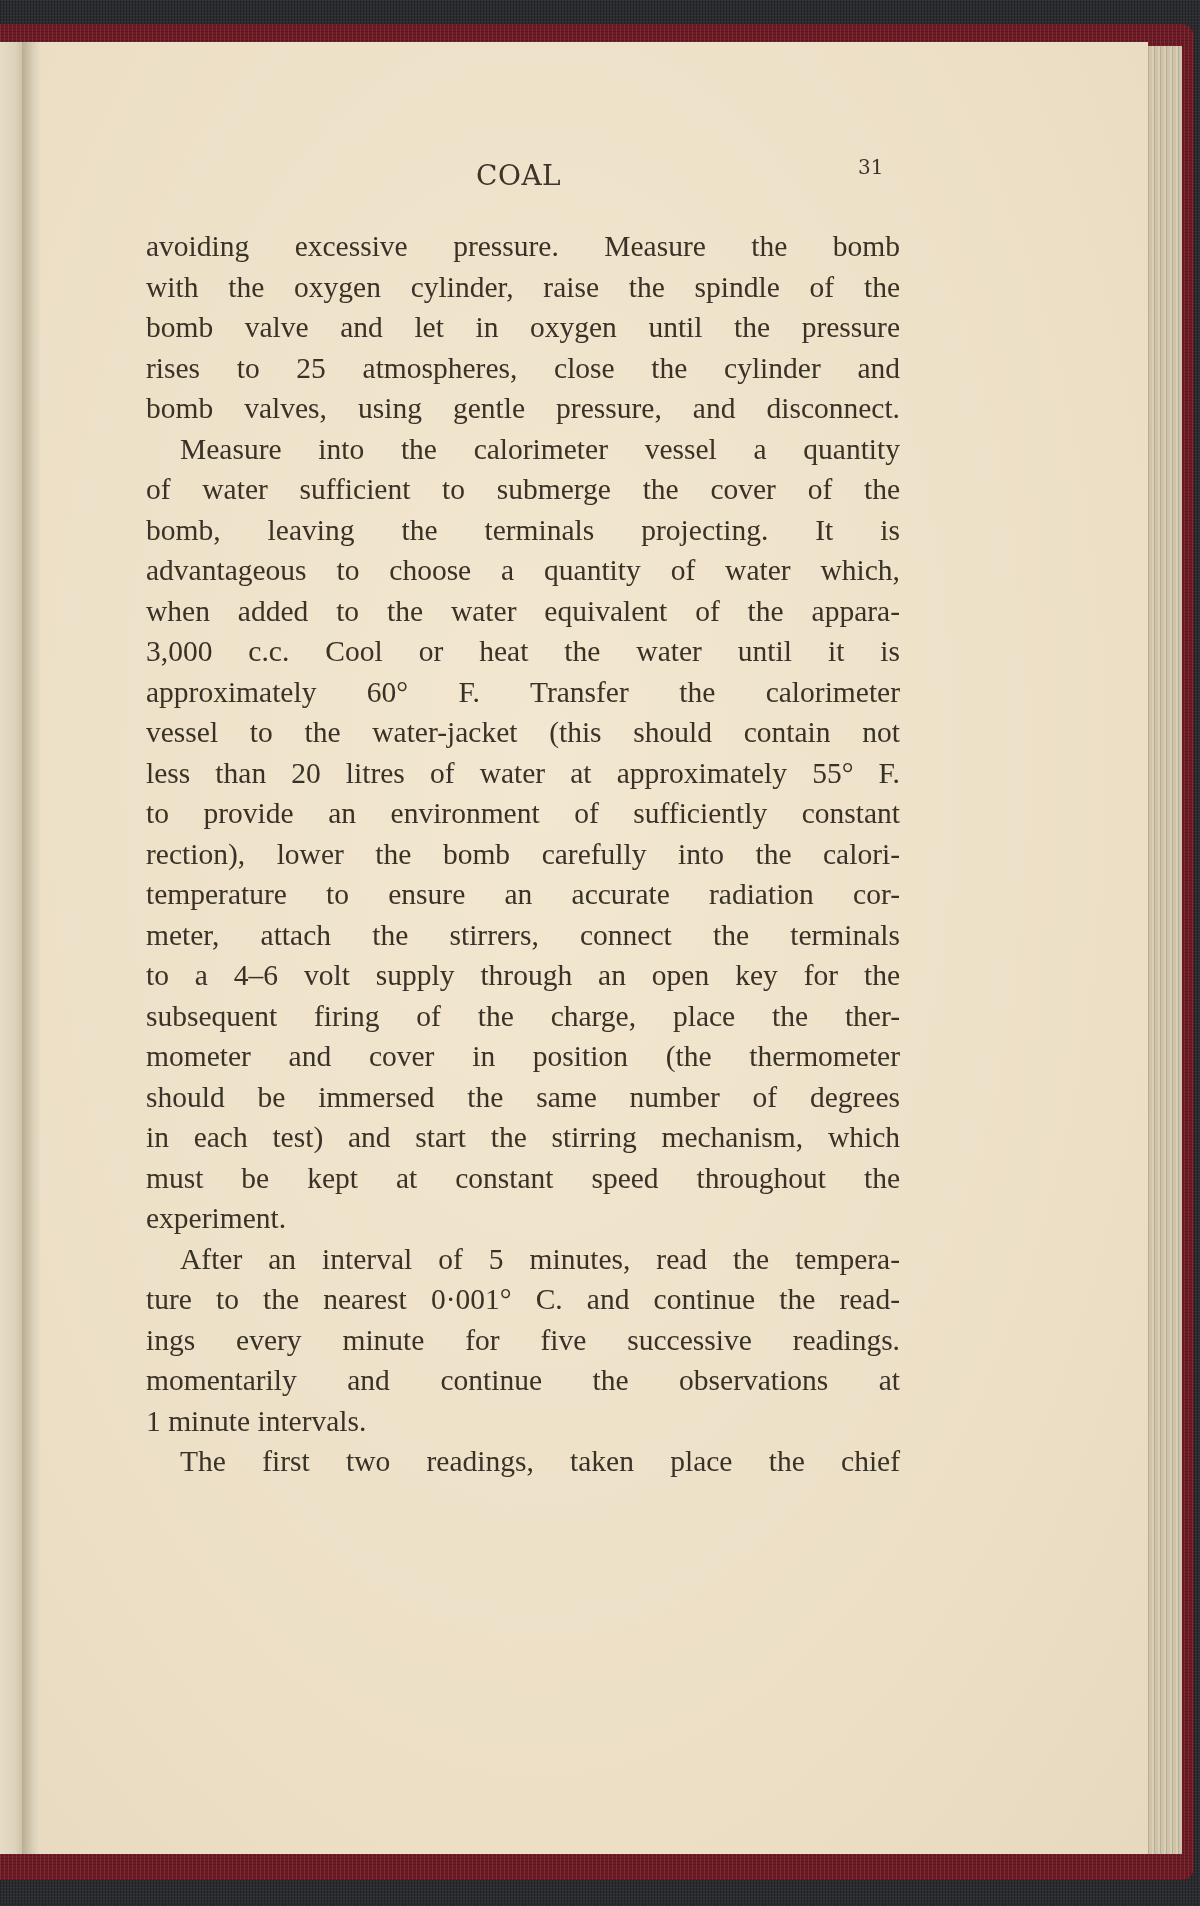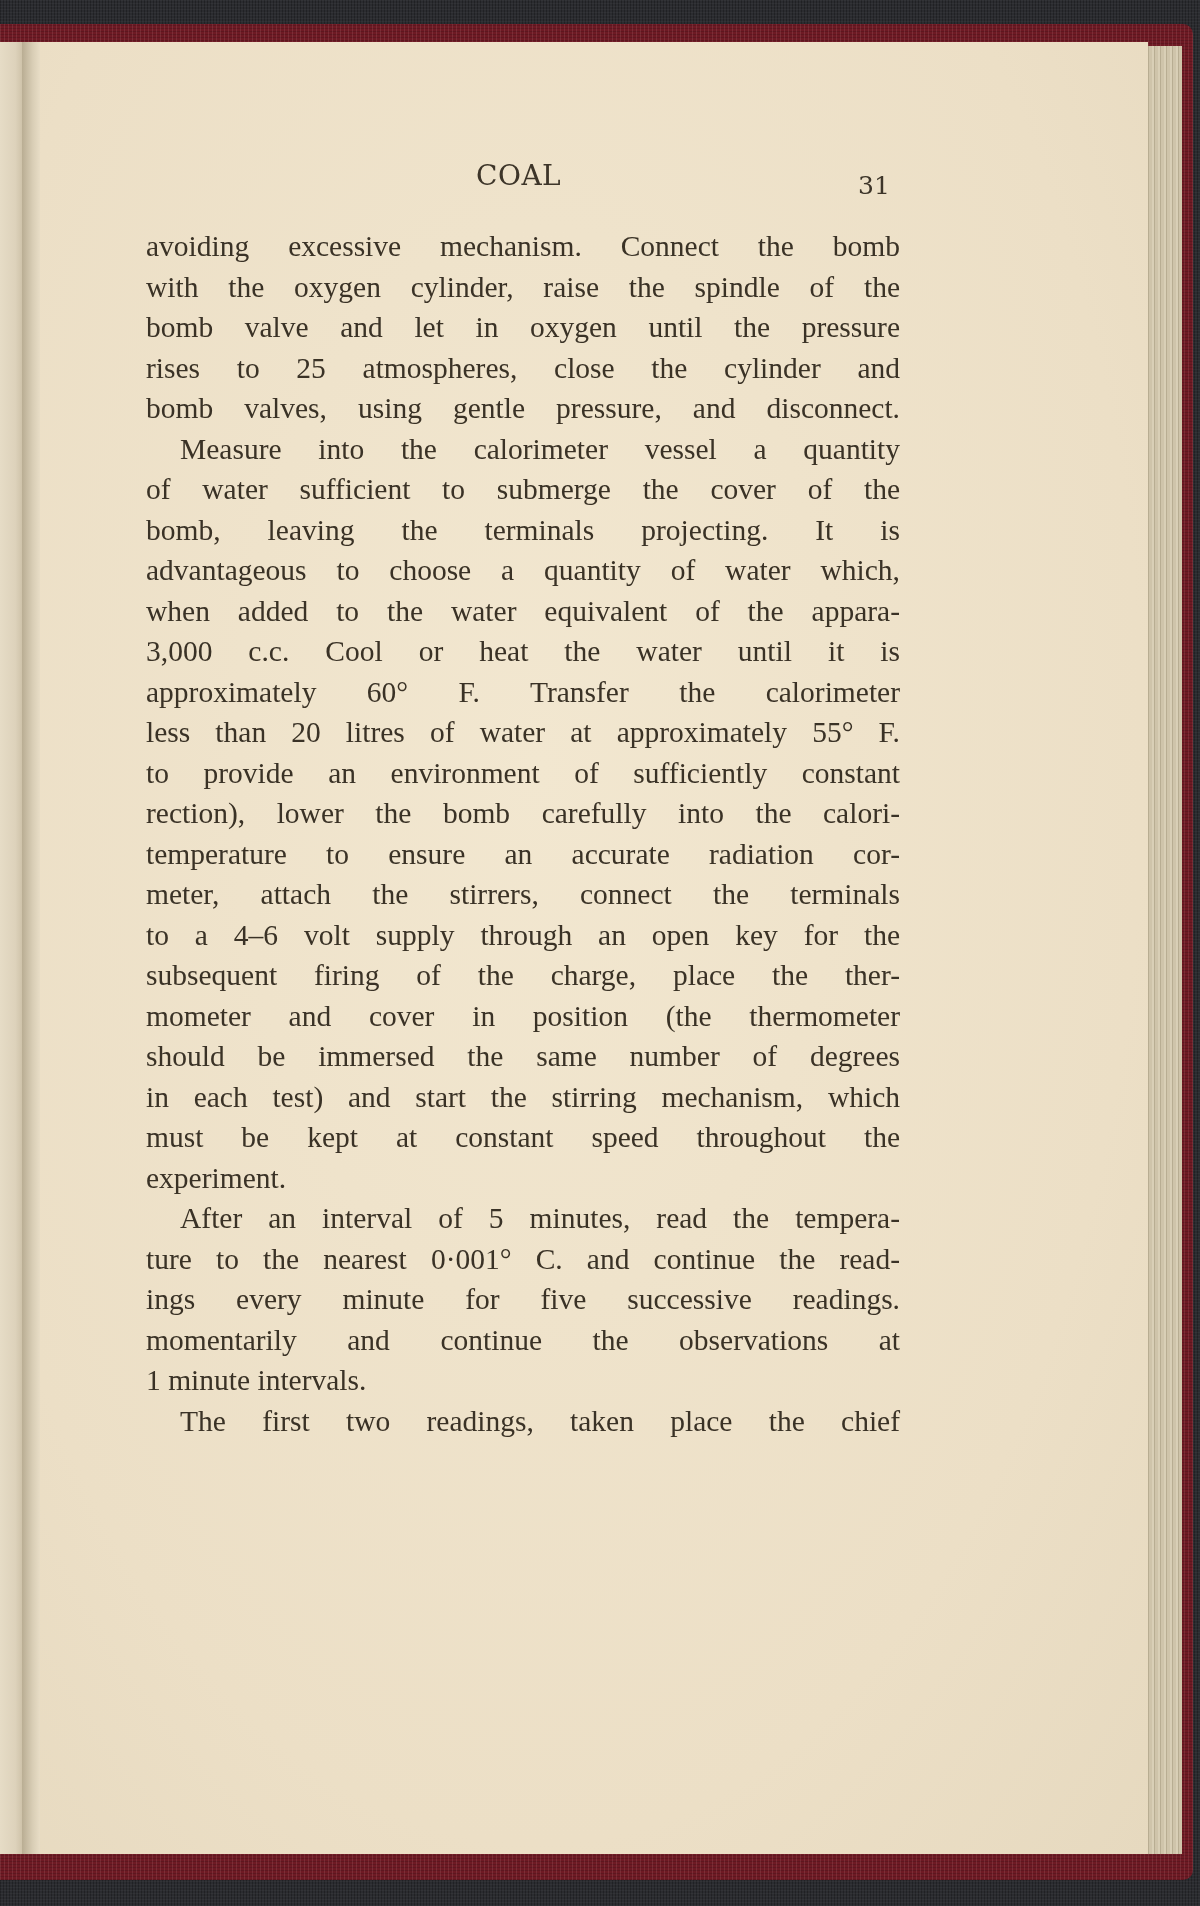--- a/index.html
+++ b/index.html
@@ -36,21 +36,21 @@
       background-image: radial-gradient(ellipse at 45% 40%, #f2e7d0 0%, #ecdfc6 70%, #e6d9bf 100%);
     }
     .running-head {
       position: absolute; left: 0; top: 155px; width: 1200px; height: 40px;
       font-family: "DejaVu Serif", serif; color: #3d3529;
     }
     .running-head .title {
       position: absolute; left: 476px; top: 4px; font-size: 28px; letter-spacing: 0.5px;
     }
     .running-head .folio {
-      position: absolute; left: 858px; top: 16px; font-size: 25px;
+      position: absolute; left: 858px; top: 0; font-size: 20px;
     }
     .text-block {
       position: absolute; left: 146px; top: 226px; width: 754px;
       font-family: "Liberation Serif", serif; font-size: 29.5px; line-height: 40.5px;
       color: #3a3226;
     }
     .line {
       display: block; white-space: nowrap; text-align: justify; text-align-last: justify;
       height: 40.5px;
     }
@@ -65,32 +65,33 @@
 <div class="gutter"></div>
 <div class="page-stack"></div>
 <div class="page"></div>
 
 <div class="running-head">
   <span class="title">COAL</span>
   <span class="folio">31</span>
 </div>
 
 <div class="text-block" id="text-block">
-    <span class="line">avoiding excessive mechanism. Connect the bomb</span>
+    <span class="line">avoiding excessive pressure. Measure the bomb</span>
     <span class="line">with the oxygen cylinder, raise the spindle of the</span>
     <span class="line">bomb valve and let in oxygen until the pressure</span>
     <span class="line">rises to 25 atmospheres, close the cylinder and</span>
     <span class="line">bomb valves, using gentle pressure, and disconnect.</span>
     <span class="line indent">Measure into the calorimeter vessel a quantity</span>
     <span class="line">of water sufficient to submerge the cover of the</span>
     <span class="line">bomb, leaving the terminals projecting. It is</span>
     <span class="line">advantageous to choose a quantity of water which,</span>
     <span class="line">when added to the water equivalent of the appara-</span>
     <span class="line">3,000 c.c. Cool or heat the water until it is</span>
     <span class="line">approximately 60° F. Transfer the calorimeter</span>
+    <span class="line">vessel to the water-jacket (this should contain not</span>
     <span class="line">less than 20 litres of water at approximately 55° F.</span>
     <span class="line">to provide an environment of sufficiently constant</span>
     <span class="line">rection), lower the bomb carefully into the calori-</span>
     <span class="line">temperature to ensure an accurate radiation cor-</span>
     <span class="line">meter, attach the stirrers, connect the terminals</span>
     <span class="line">to a 4–6 volt supply through an open key for the</span>
     <span class="line">subsequent firing of the charge, place the ther-</span>
     <span class="line">mometer and cover in position (the thermometer</span>
     <span class="line">should be immersed the same number of degrees</span>
     <span class="line">in each test) and start the stirring mechanism, which</span>

